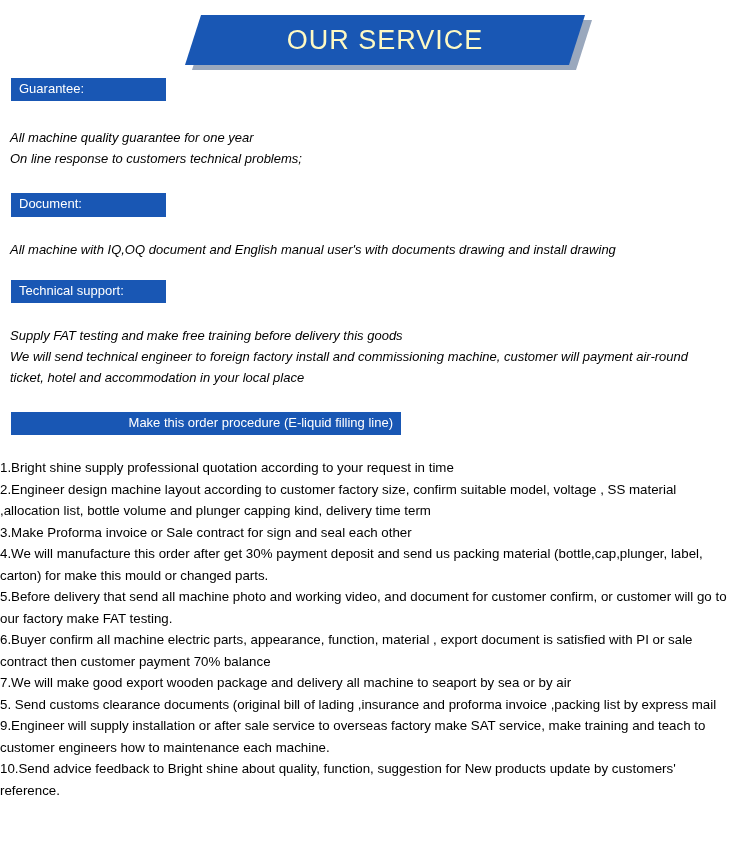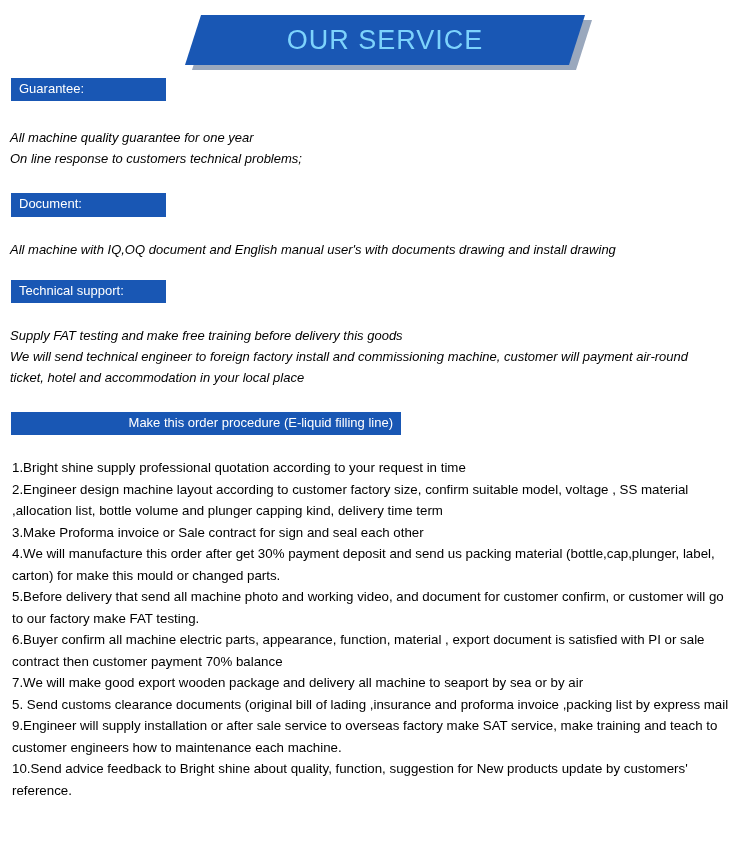--- a/index.html
+++ b/index.html
@@ -40,21 +40,21 @@
     top: 15px;
     width: 400px;
     height: 50px;
     background: #1957b4;
     clip-path: polygon(16px 0, 100% 0, calc(100% - 16px) 100%, 0 100%);
     display: flex;
     align-items: center;
     justify-content: center;
   }
   .banner-title {
-    color: #7dd3fc;
+    color: #fef9c3;
     font-size: 27px;
     letter-spacing: 1px;
     font-weight: normal;
     line-height: 1;
     white-space: nowrap;
   }
 
   
   .sec-head {
     background: #1957b4;
@@ -83,21 +83,21 @@
   }
   .body-block p {
     margin: 0;
   }
   .gap-a { height: 26px; }
   .gap-b { height: 22px; }
   .gap-c { height: 20px; }
   .gap-e { height: 24px; }
 
   .proc {
-    padding: 0 14px 0 12px;
+    padding: 0 14px 0 0;
     font-size: 13.3px;
     line-height: 21.5px;
   }
   .proc p {
     margin: 0;
   }
 </style>
 </head>
 <body>
 

